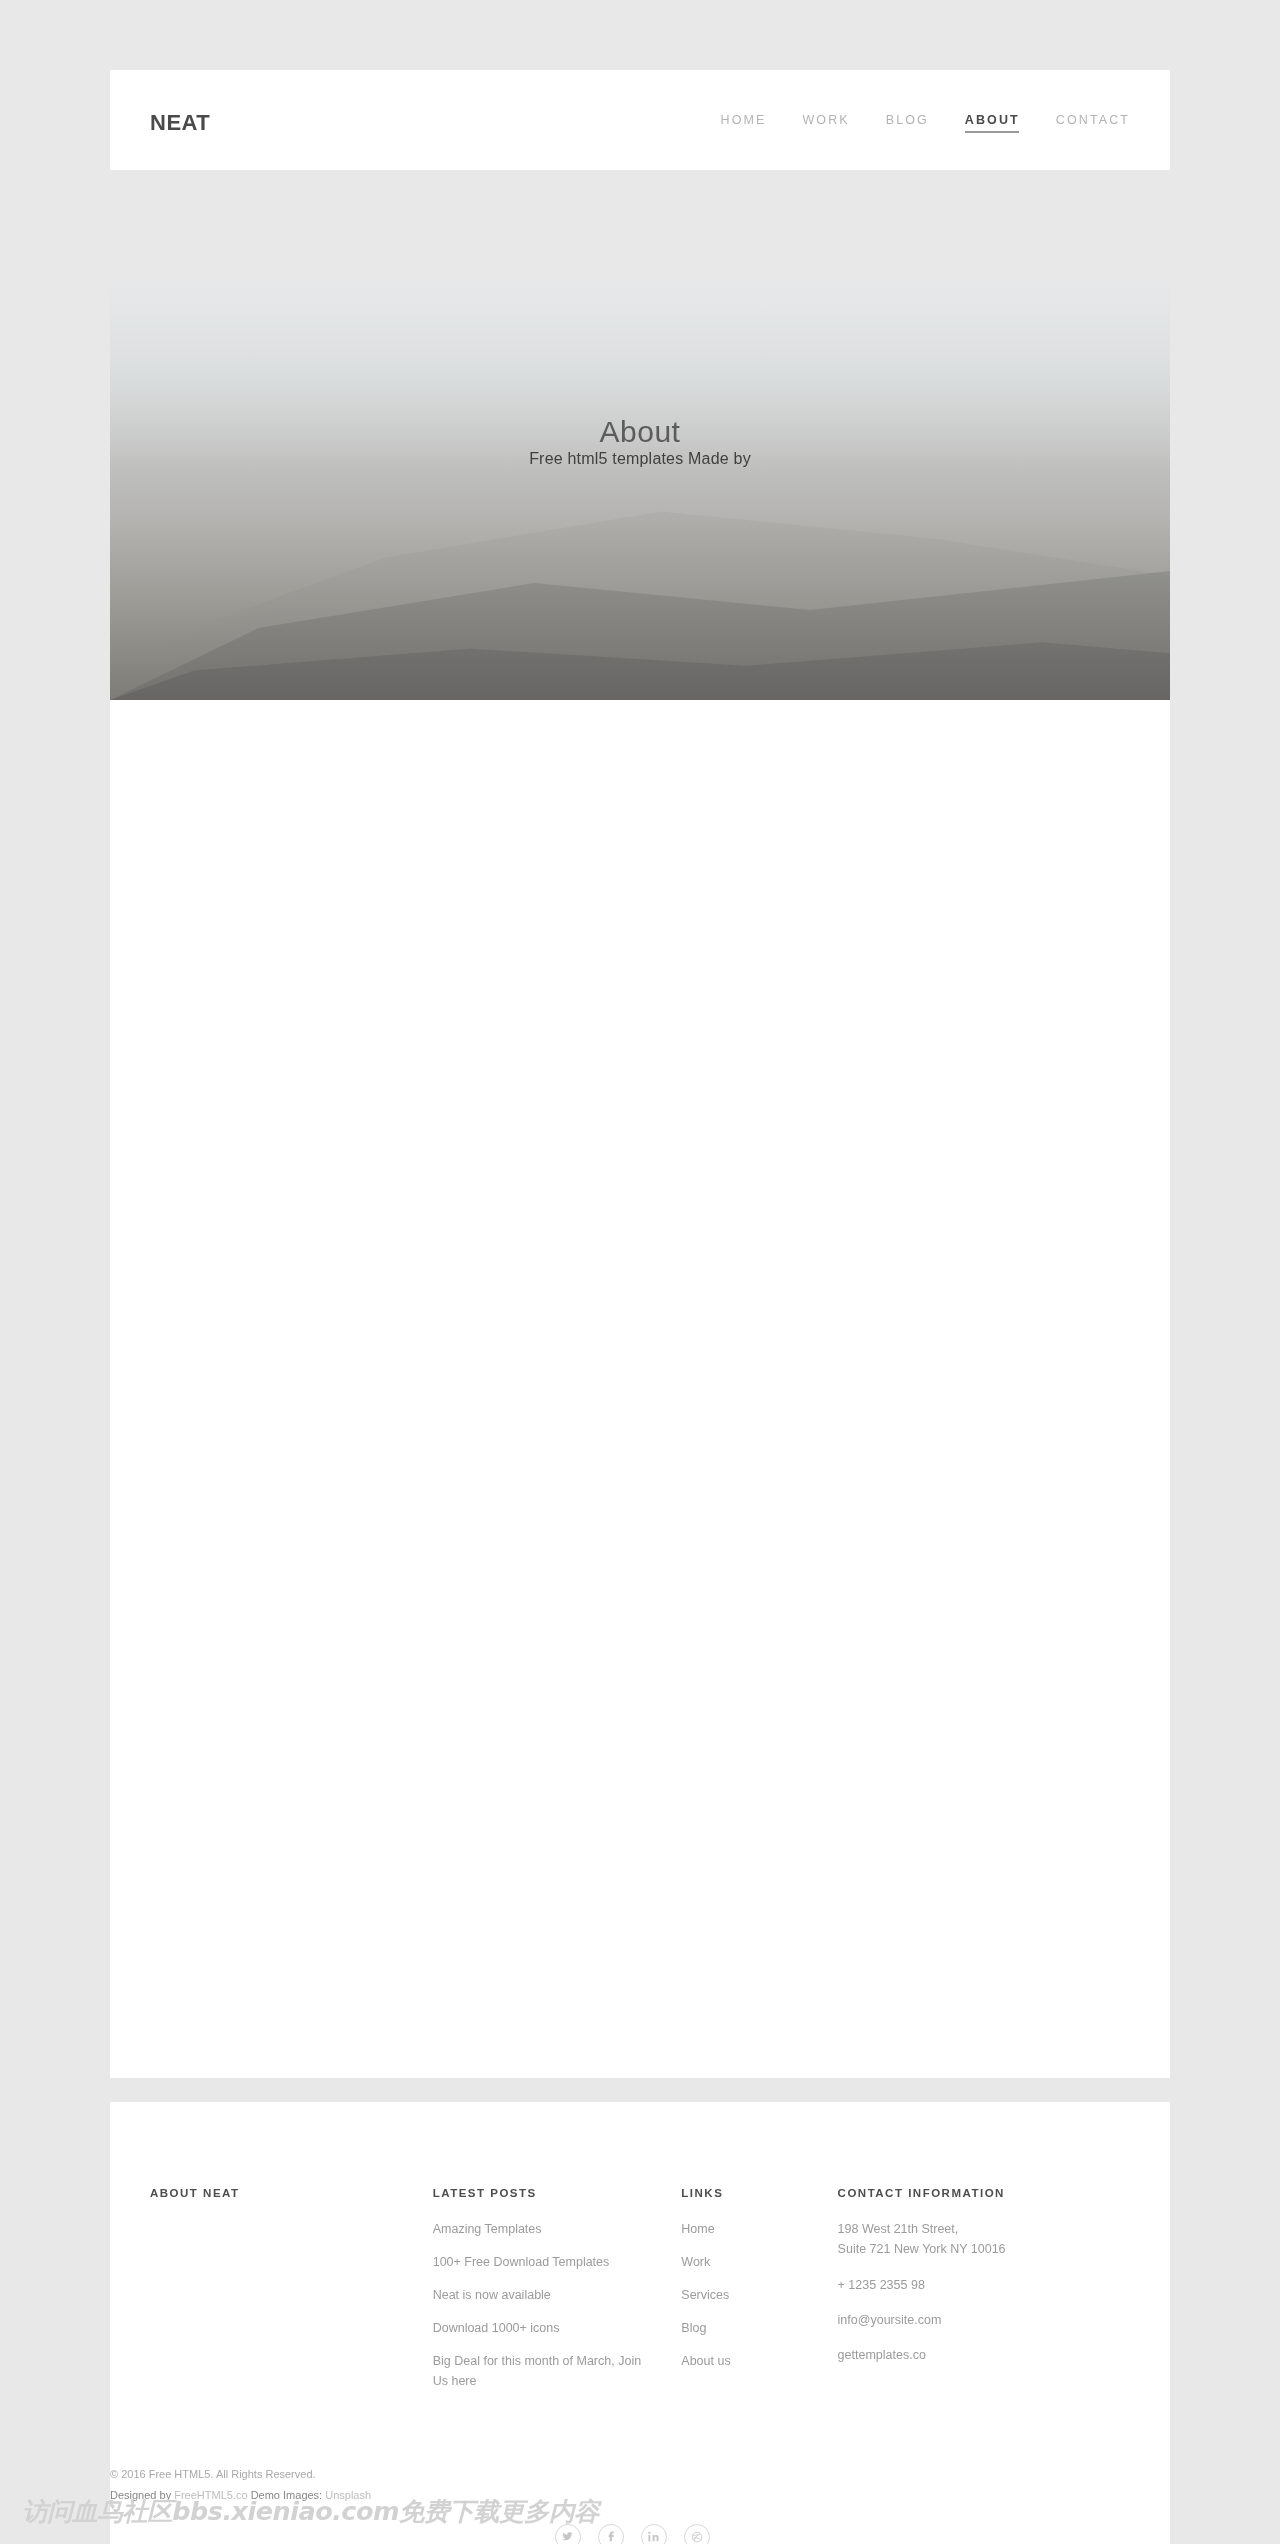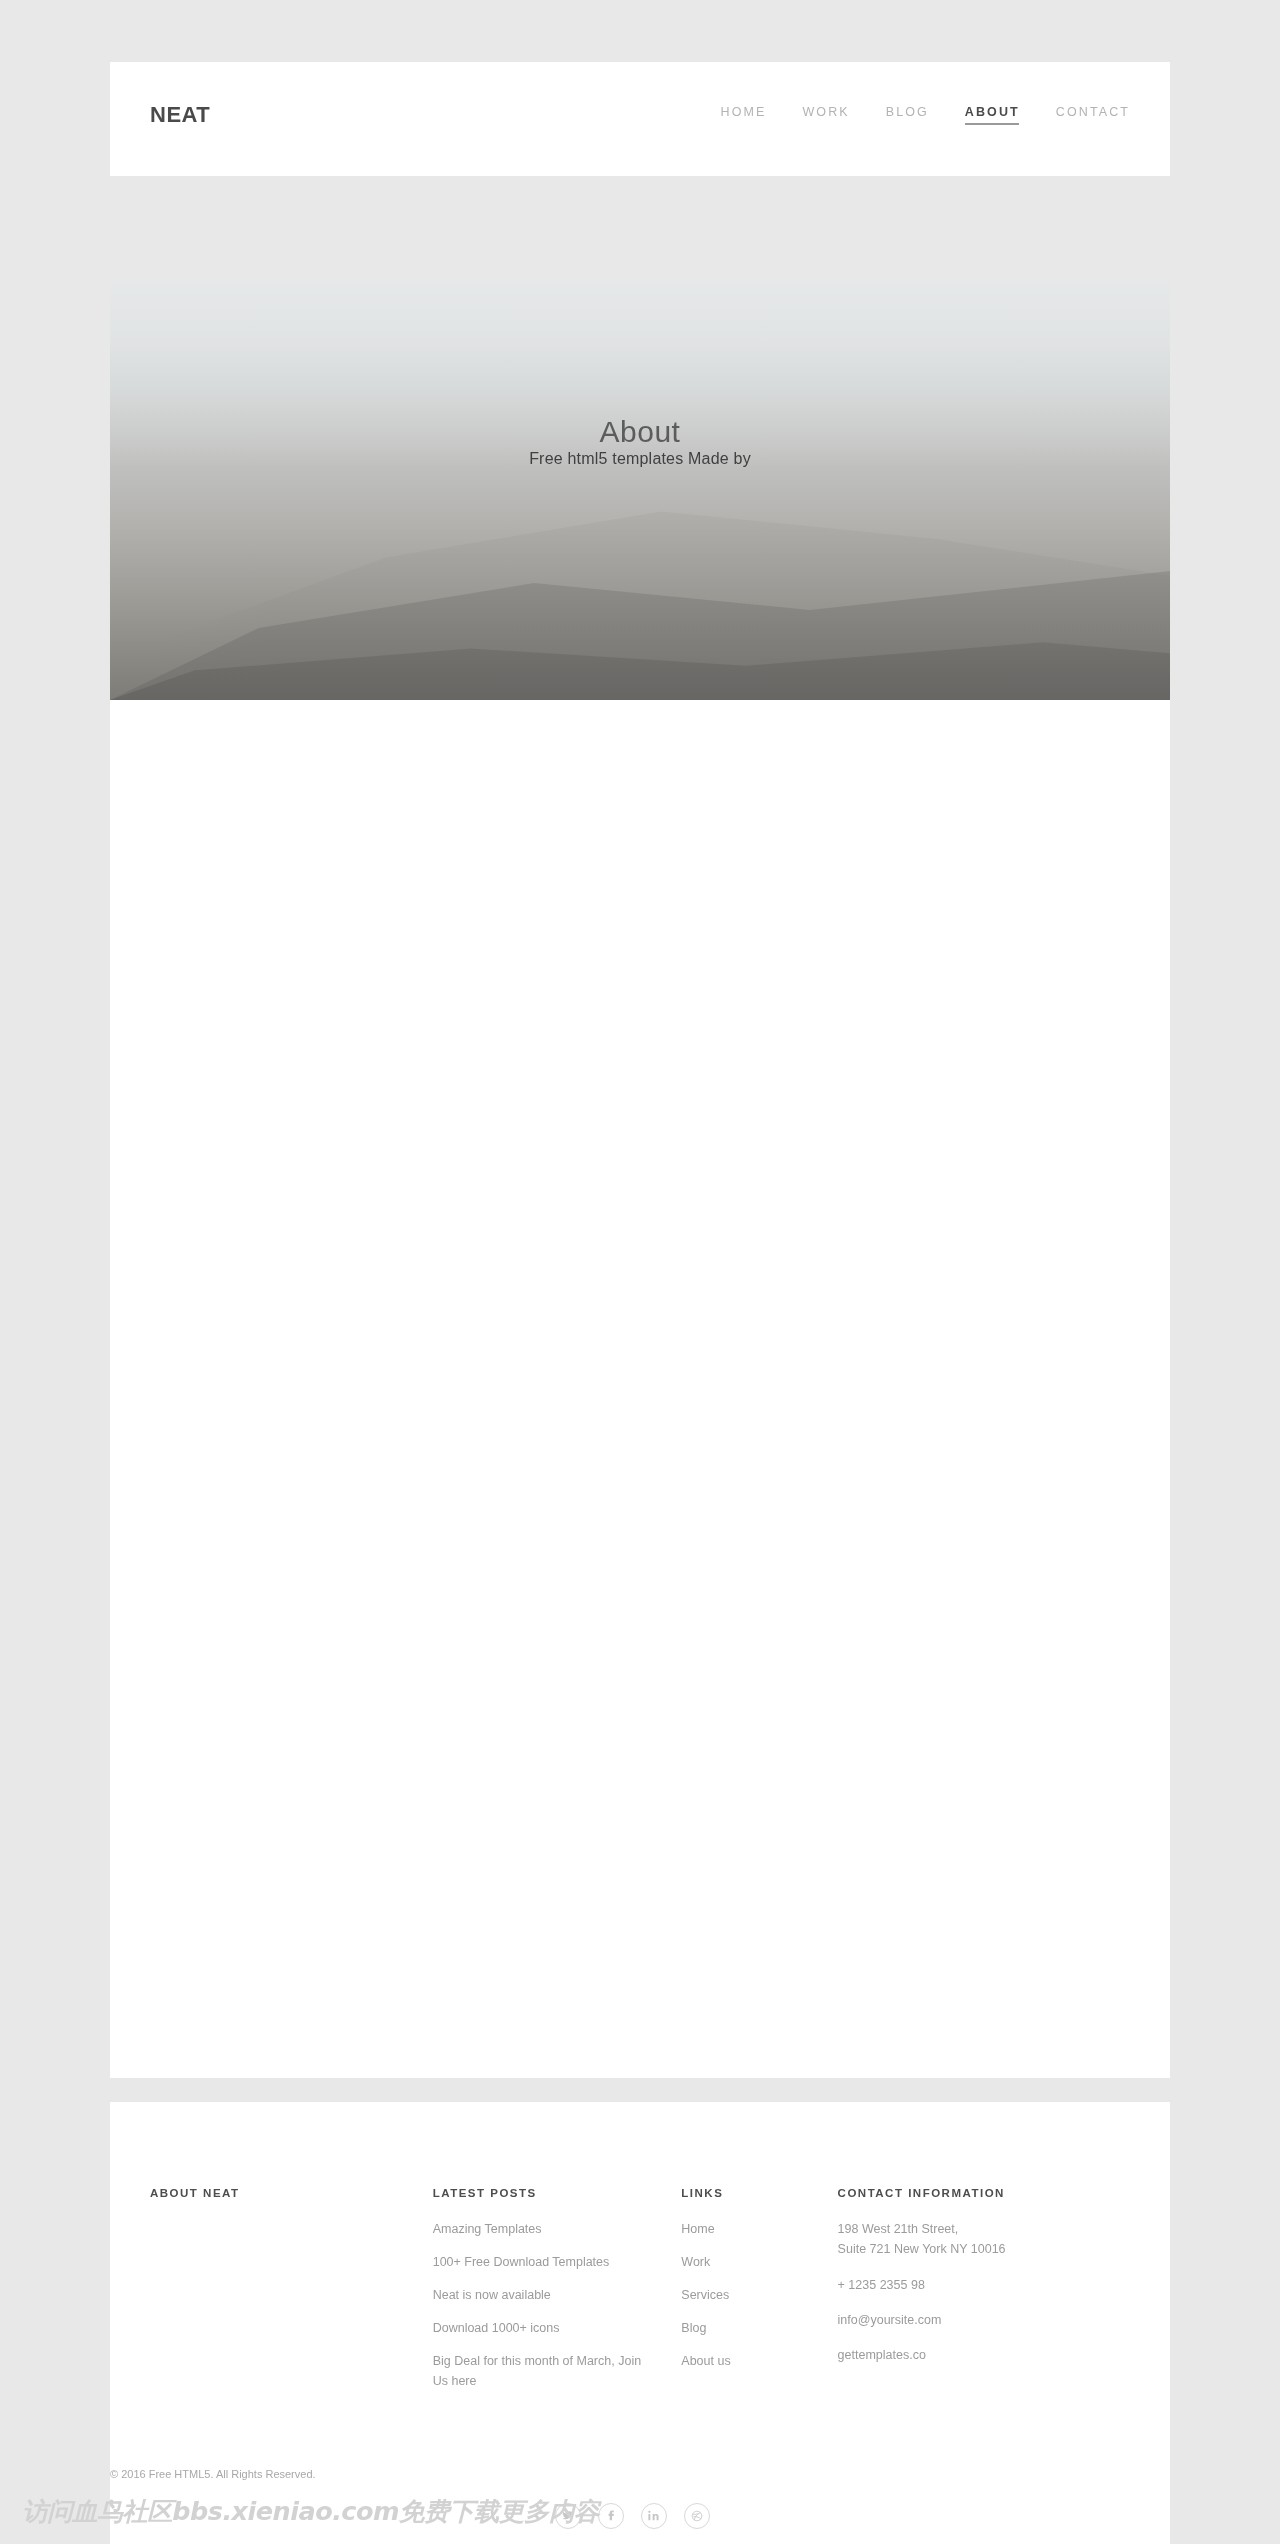--- a/index.html
+++ b/index.html
@@ -11,21 +11,21 @@
     position:relative;
     overflow:hidden;
   }
 
   .page { width:1280px; height:2544px; position:relative; }
 
   
   .card { position:absolute; left:110px; width:1060px; background:#ffffff; }
 
   
-  #site-header { top:62px; height:114px; }
+  #site-header { top:70px; height:100px; }
   .header-inner {
     height:105px; display:flex; align-items:center;
     justify-content:space-between;
     padding:0 40px;
   }
   #brand {
     font-size:22px; font-weight:bold; letter-spacing:0.5px;
     color:#4a4a4a; text-decoration:none;
   }
   #main-nav { display:flex; align-items:center; gap:36px; }
@@ -236,20 +236,26 @@
           </li>
           <li><span class="f-item">+ 1235 2355 98</span></li>
           <li><a href="#" class="f-link">info@yoursite.com</a></li>
           <li><a href="#" class="f-link">gettemplates.co</a></li>
         </ul>
       </div>
     </div>
 
     <div id="footer-bottom">
       <div id="copyright">© 2016 Free HTML5. All Rights Reserved.</div>
+      <div id="credits">
+        <span class="lbl">Designed by</span>
+        <a href="#" class="lnk">FreeHTML5.co</a>
+        <span class="lbl">Demo Images:</span>
+        <a href="#" class="lnk">Unsplash</a>
+      </div>
 
       <div id="social-row">
         <a href="#" class="social-btn" aria-label="twitter">
           <svg width="11" height="11" viewBox="0 0 16 16" fill="currentColor" aria-hidden="true">
             <path d="M15.3 3.1c-.5.3-1.1.4-1.7.5.6-.4 1-.9 1.3-1.6-.6.3-1.2.6-1.9.7-.5-.6-1.3-1-2.2-1-1.7 0-3 1.4-3 3 0 .2 0 .5.1.7C5.3 5.3 3 4.1 1.5 2.2c-.3.4-.4.9-.4 1.5 0 1 .5 1.9 1.3 2.5-.5 0-1-.2-1.4-.4 0 1.5 1 2.7 2.4 3-.3.1-.5.1-.8.1-.2 0-.4 0-.6-.1.4 1.2 1.5 2.1 2.8 2.1-1 .8-2.3 1.3-3.7 1.3H.5c1.4.9 3 1.4 4.7 1.4 5.6 0 8.7-4.7 8.7-8.7v-.4c.6-.4 1.1-1 1.4-1.4z"></path>
           </svg>
         </a>
         <a href="#" class="social-btn" aria-label="facebook">
           <svg width="11" height="11" viewBox="0 0 16 16" fill="currentColor" aria-hidden="true">
             <path d="M10.2 5.6V4.2c0-.6.4-.8.7-.8h1.8V.6h-2.5c-2.7 0-3.3 2-3.3 3.3v1.7H5.3v3h1.6V15h3.3V8.6h2.4l.1-3h-2.5z"></path>

